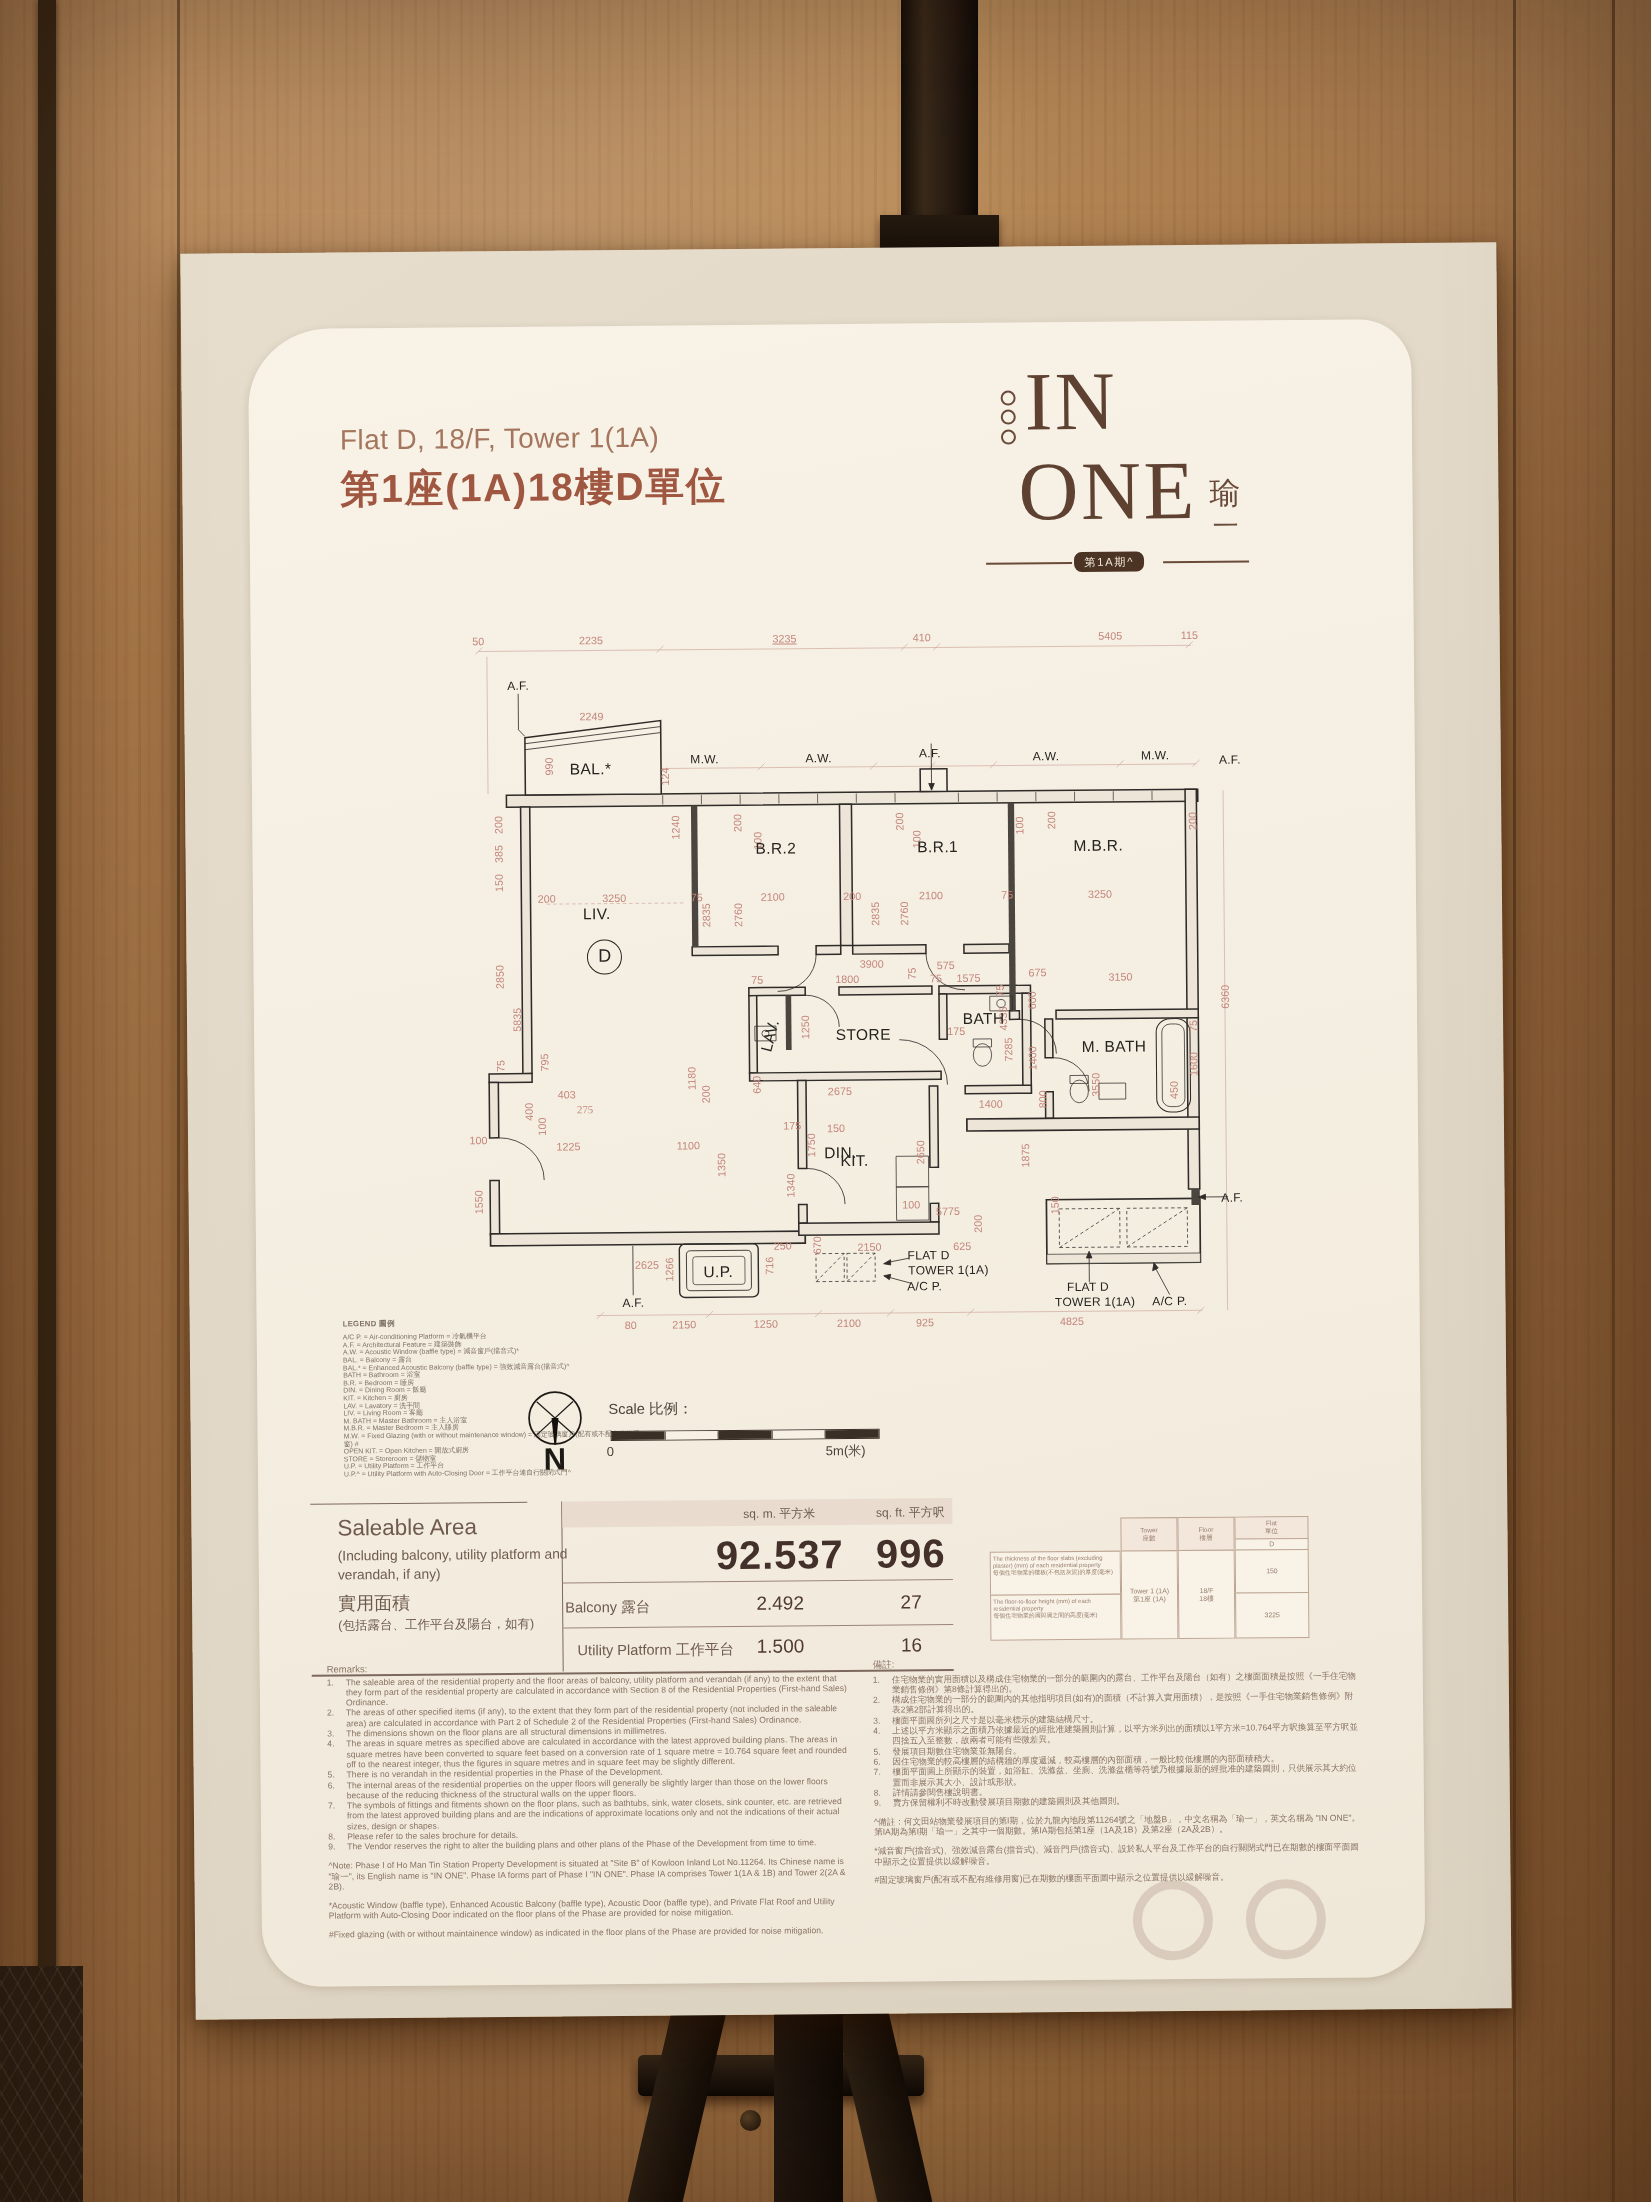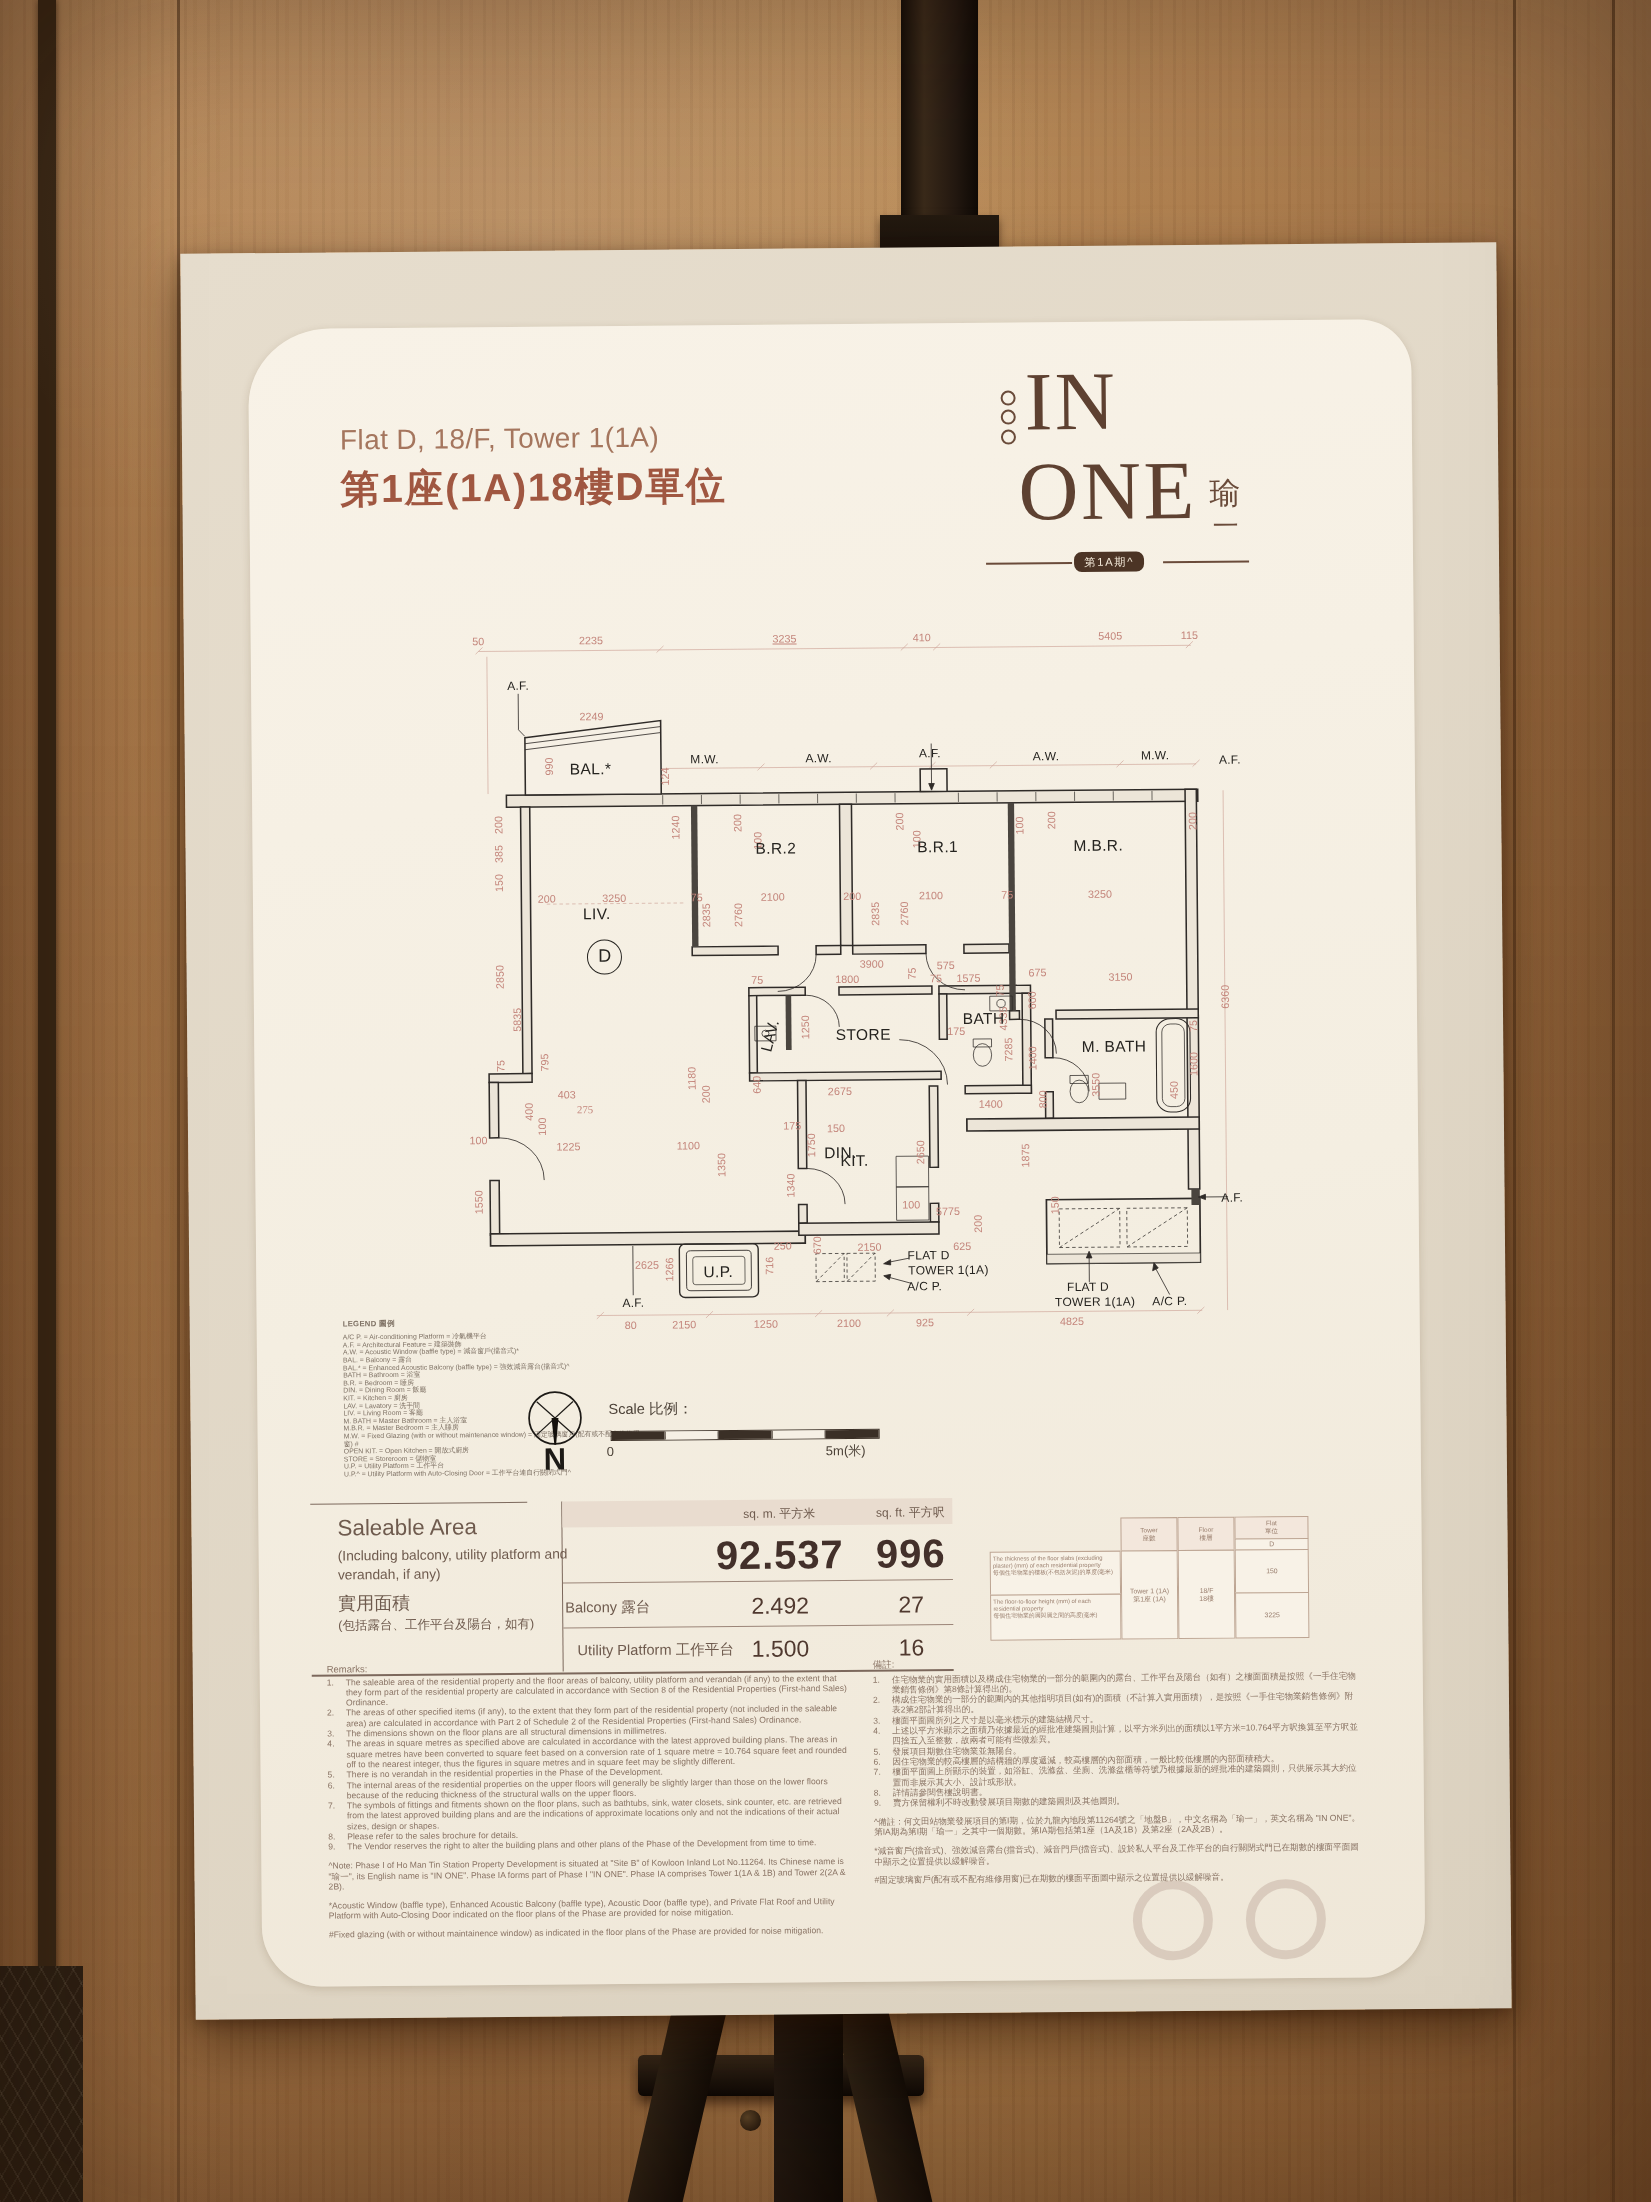--- a/index.html
+++ b/index.html
@@ -63,21 +63,21 @@
   
   .rule{position:absolute;background:#7c685c;}
   .strip{position:absolute;left:304px;top:1175px;width:390px;height:26px;background:#e9dccf;}
   .colhdr{position:absolute;transform:translateX(-50%);font-size:12px;color:#6f5b4e;top:1181px;}
   .at-title{font-size:22.4px;color:#6f5b4e;}
   .at-sub{font-size:13.8px;color:#6f5b4e;}
   .at-zh{font-size:18px;color:#6f5b4e;}
   .at-subzh{font-size:12.5px;color:#6f5b4e;}
   .bigval{position:absolute;transform:translateX(-50%);font-size:40px;font-weight:bold;color:#43302a;letter-spacing:0.9px;}
   .rowlab{position:absolute;font-size:14.6px;color:#6f5b4e;}
-  .rowval{position:absolute;transform:translateX(-50%);font-size:23px;color:#50392f;}
+  .rowval{position:absolute;transform:translateX(-50%);font-size:19px;color:#50392f;}
   .thin{position:absolute;background:#9b8578;height:0.9px;}
   
   .spec{position:absolute;left:731px;top:1196px;display:grid;grid-template-columns:131px 57px 57px 74px;grid-template-rows:22.4px 11.2px 43px 45px;color:#9b8070;}
   .spec div{border:0.9px solid #bda593;margin:-0.4px;display:flex;align-items:center;justify-content:center;text-align:center;font-size:6.9px;line-height:7.7px;background:#f8f2e7;}
   .spec .hdc{background:#f3e7dc;flex-direction:column;font-size:6.5px;}
   .spec .none{border:none;background:transparent;}
   .spec .desc{font-size:5.9px;line-height:6.9px;text-align:left;justify-content:flex-start;padding:2.6px;flex-direction:column;align-items:flex-start;}
   .spec .span2{grid-row:span 2;flex-direction:column;}
   
   .remarks{position:absolute;color:#8a7465;}

